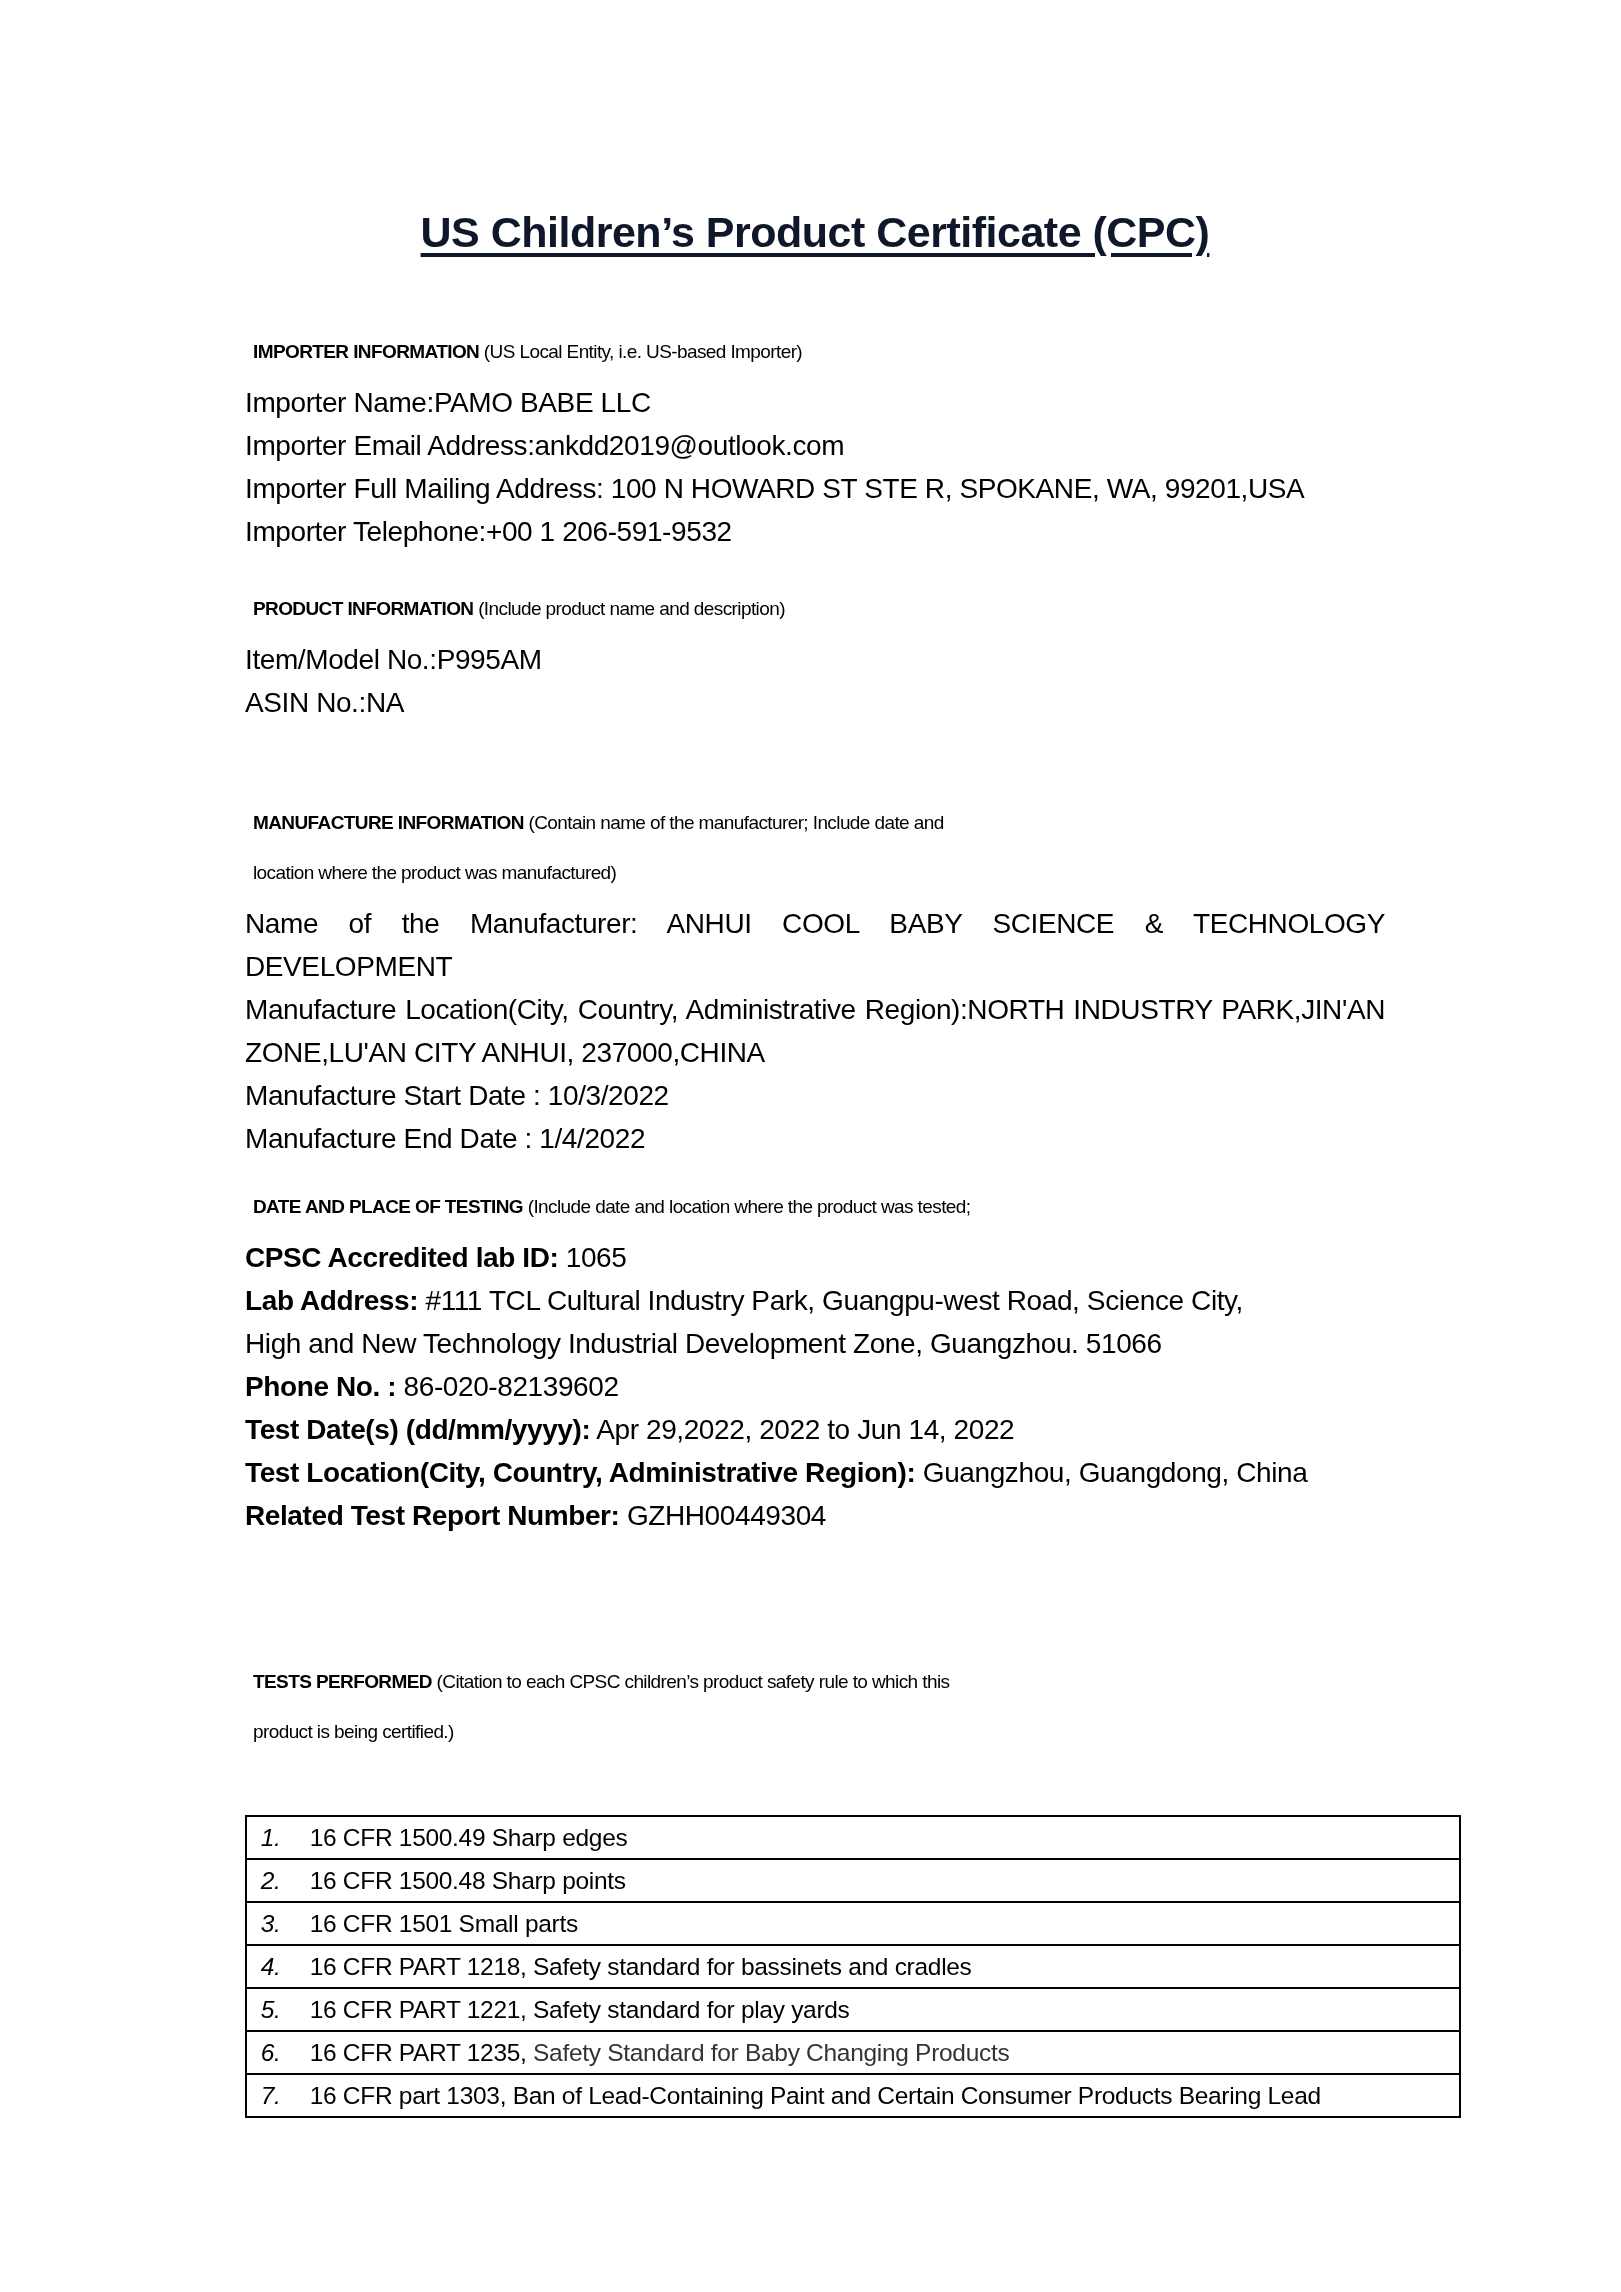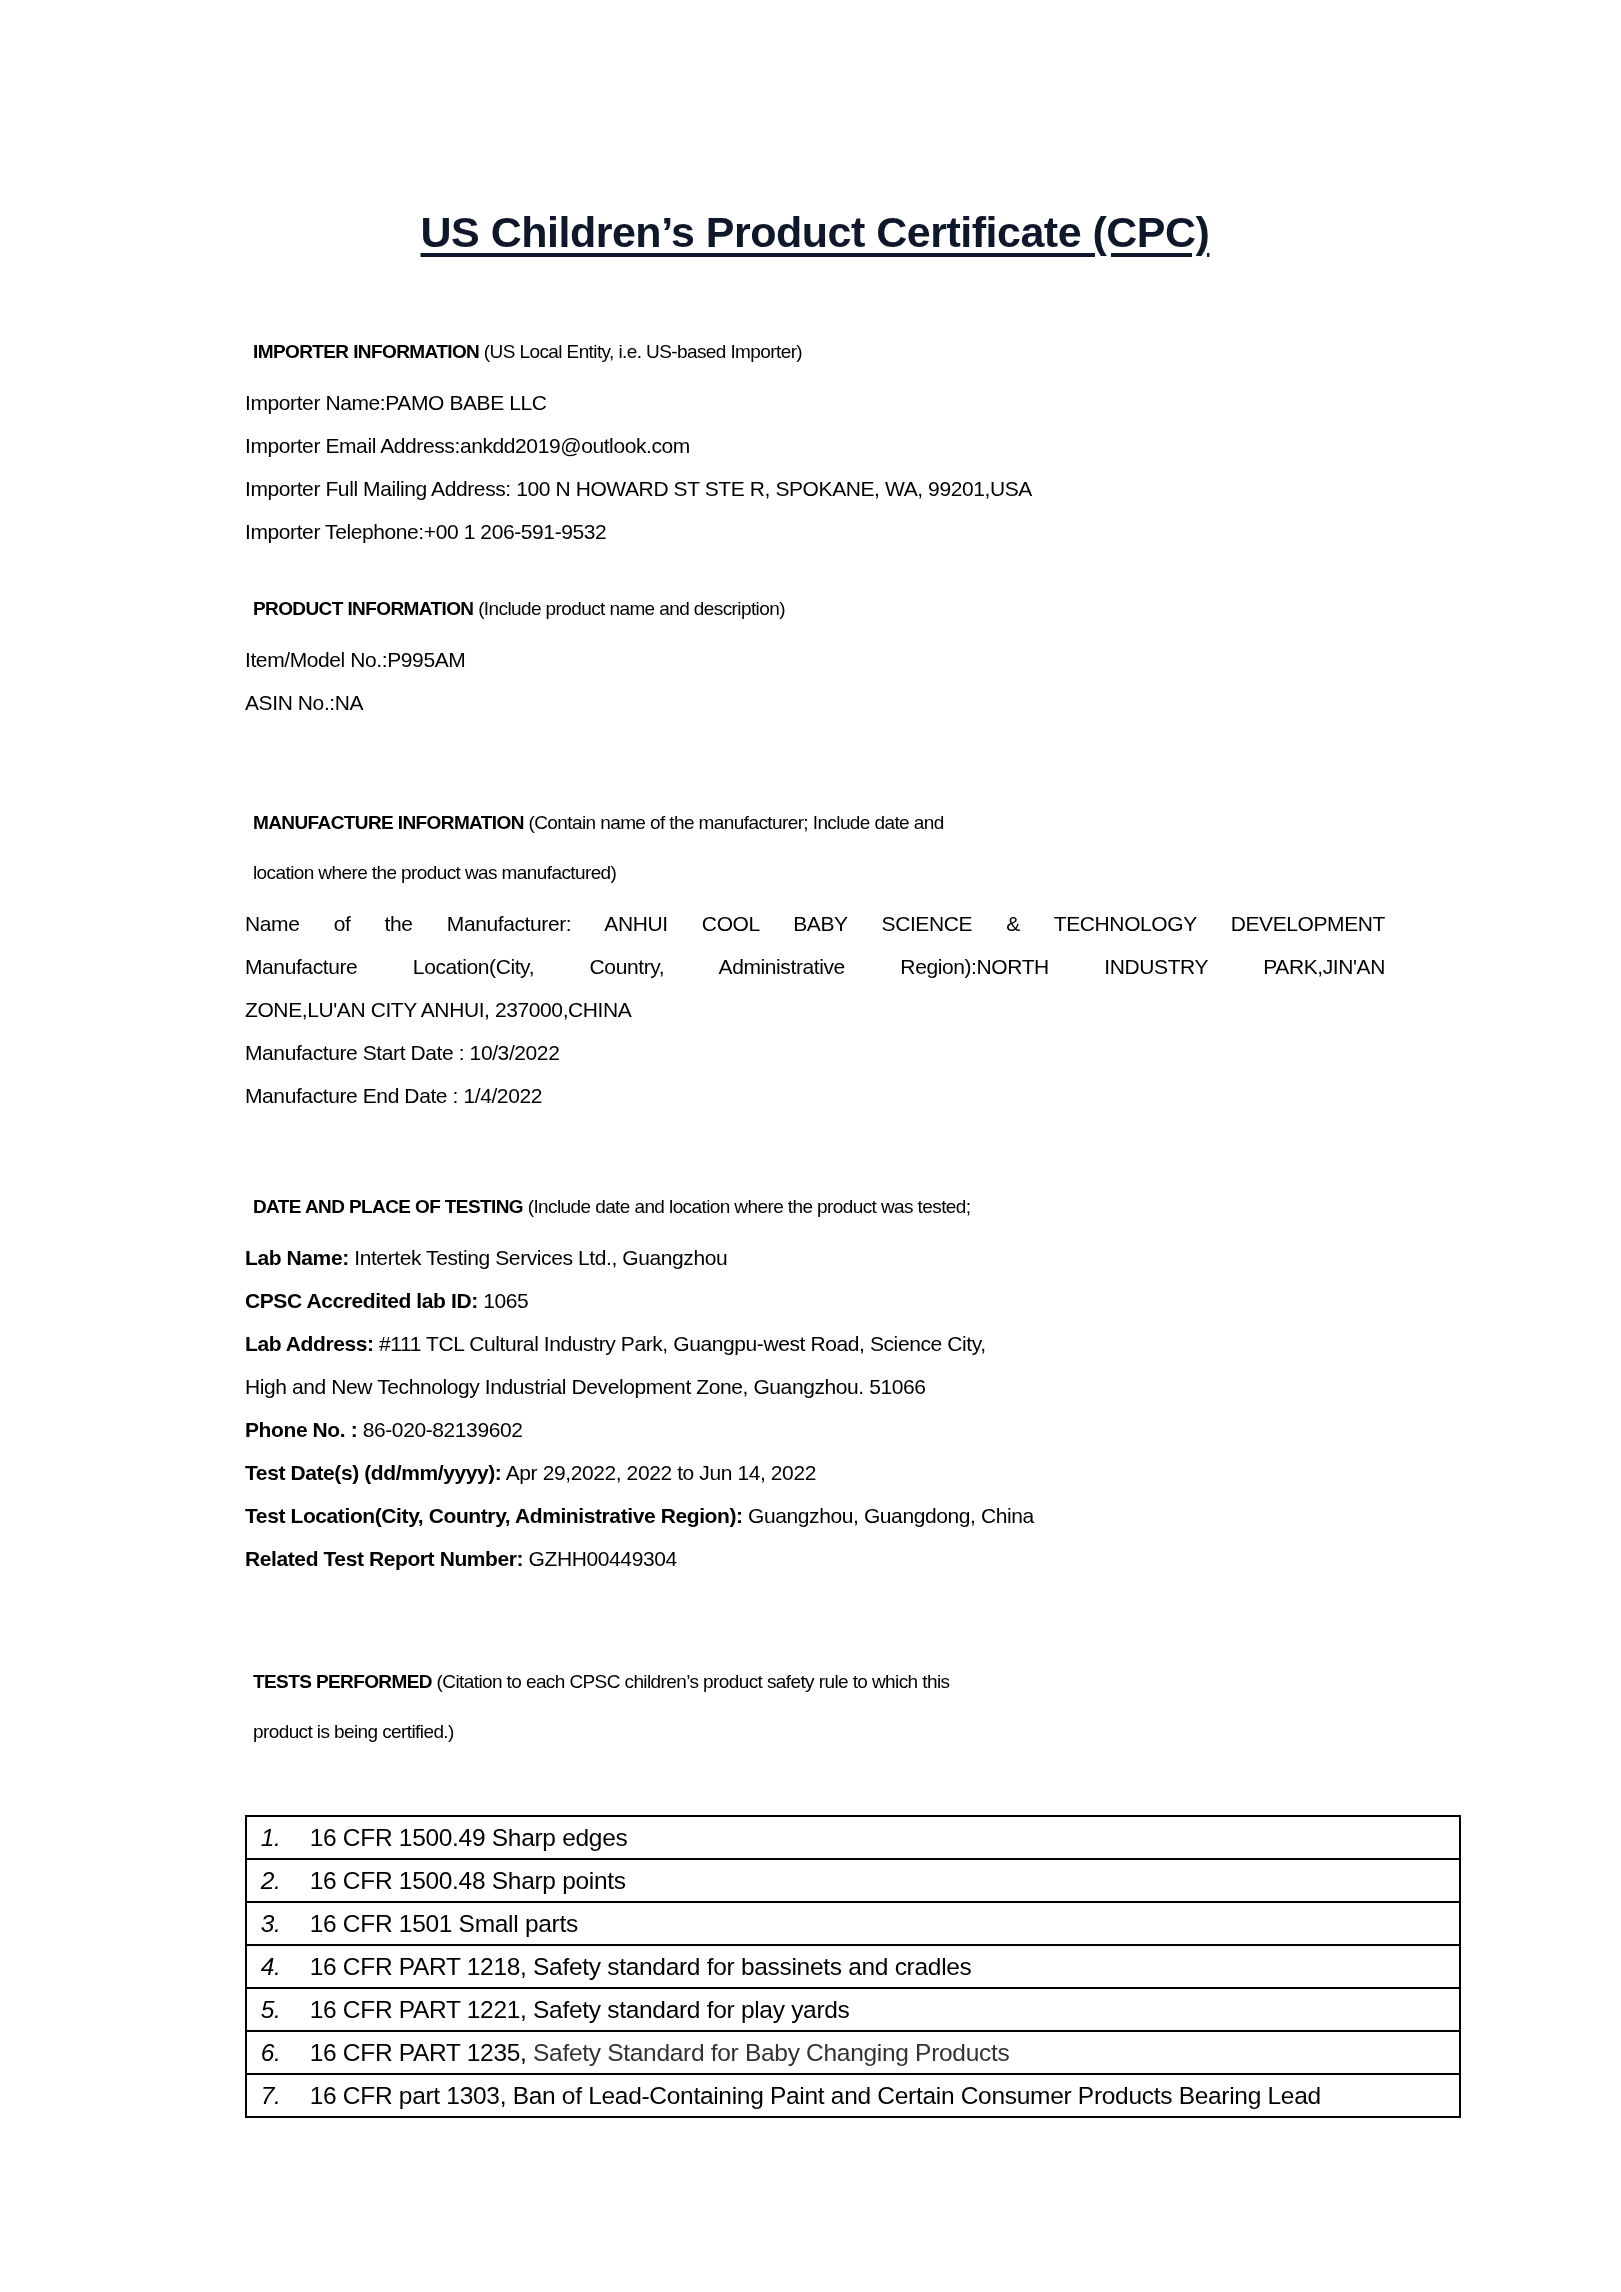--- a/index.html
+++ b/index.html
@@ -46,21 +46,21 @@
     .heading {
       font-size: 19px;
       line-height: 42px;
       margin: 8px;
       letter-spacing: -0.6px;
     }
     .heading b {
       font-weight: bold;
     }
     .line {
-      font-size: 21px;
+      font-size: 28px;
       line-height: 43px;
       margin: 0;
       letter-spacing: -0.4px;
       white-space: nowrap;
     }
     .line.justify {
       white-space: normal;
       text-align: justify;
       text-align-last: justify;
     }
@@ -116,21 +116,20 @@
     <p class="heading">location where the product was manufactured)</p>
     <p class="line justify">Name of the Manufacturer: ANHUI COOL BABY SCIENCE &amp; TECHNOLOGY DEVELOPMENT</p>
     <p class="line justify">Manufacture Location(City, Country, Administrative Region):NORTH INDUSTRY PARK,JIN'AN</p>
     <p class="line">ZONE,LU'AN CITY ANHUI, 237000,CHINA</p>
     <p class="line">Manufacture Start Date : 10/3/2022</p>
     <p class="line">Manufacture End Date : 1/4/2022</p>
   </div>
 
   <div class="section" style="top:1178px;">
     <p class="heading"><b>DATE AND PLACE OF TESTING</b><span> (Include date and location where the product was tested;</span></p>
-    <p class="line"><b>Lab Name:</b><span> Intertek Testing Services Ltd., Guangzhou</span></p>
     <p class="line"><b>CPSC Accredited lab ID:</b><span> 1065</span></p>
     <p class="line"><b>Lab Address:</b><span> #111 TCL Cultural Industry Park, Guangpu-west Road, Science City,</span></p>
     <p class="line">High and New Technology Industrial Development Zone, Guangzhou. 51066</p>
     <p class="line"><b>Phone No. :</b><span> 86-020-82139602</span></p>
     <p class="line"><b>Test Date(s) (dd/mm/yyyy):</b><span> Apr 29,2022, 2022 to Jun 14, 2022</span></p>
     <p class="line"><b>Test Location(City, Country, Administrative Region):</b><span> Guangzhou, Guangdong, China</span></p>
     <p class="line"><b>Related Test Report Number:</b><span> GZHH00449304</span></p>
   </div>
 
   <div class="section" style="top:1653px;">

